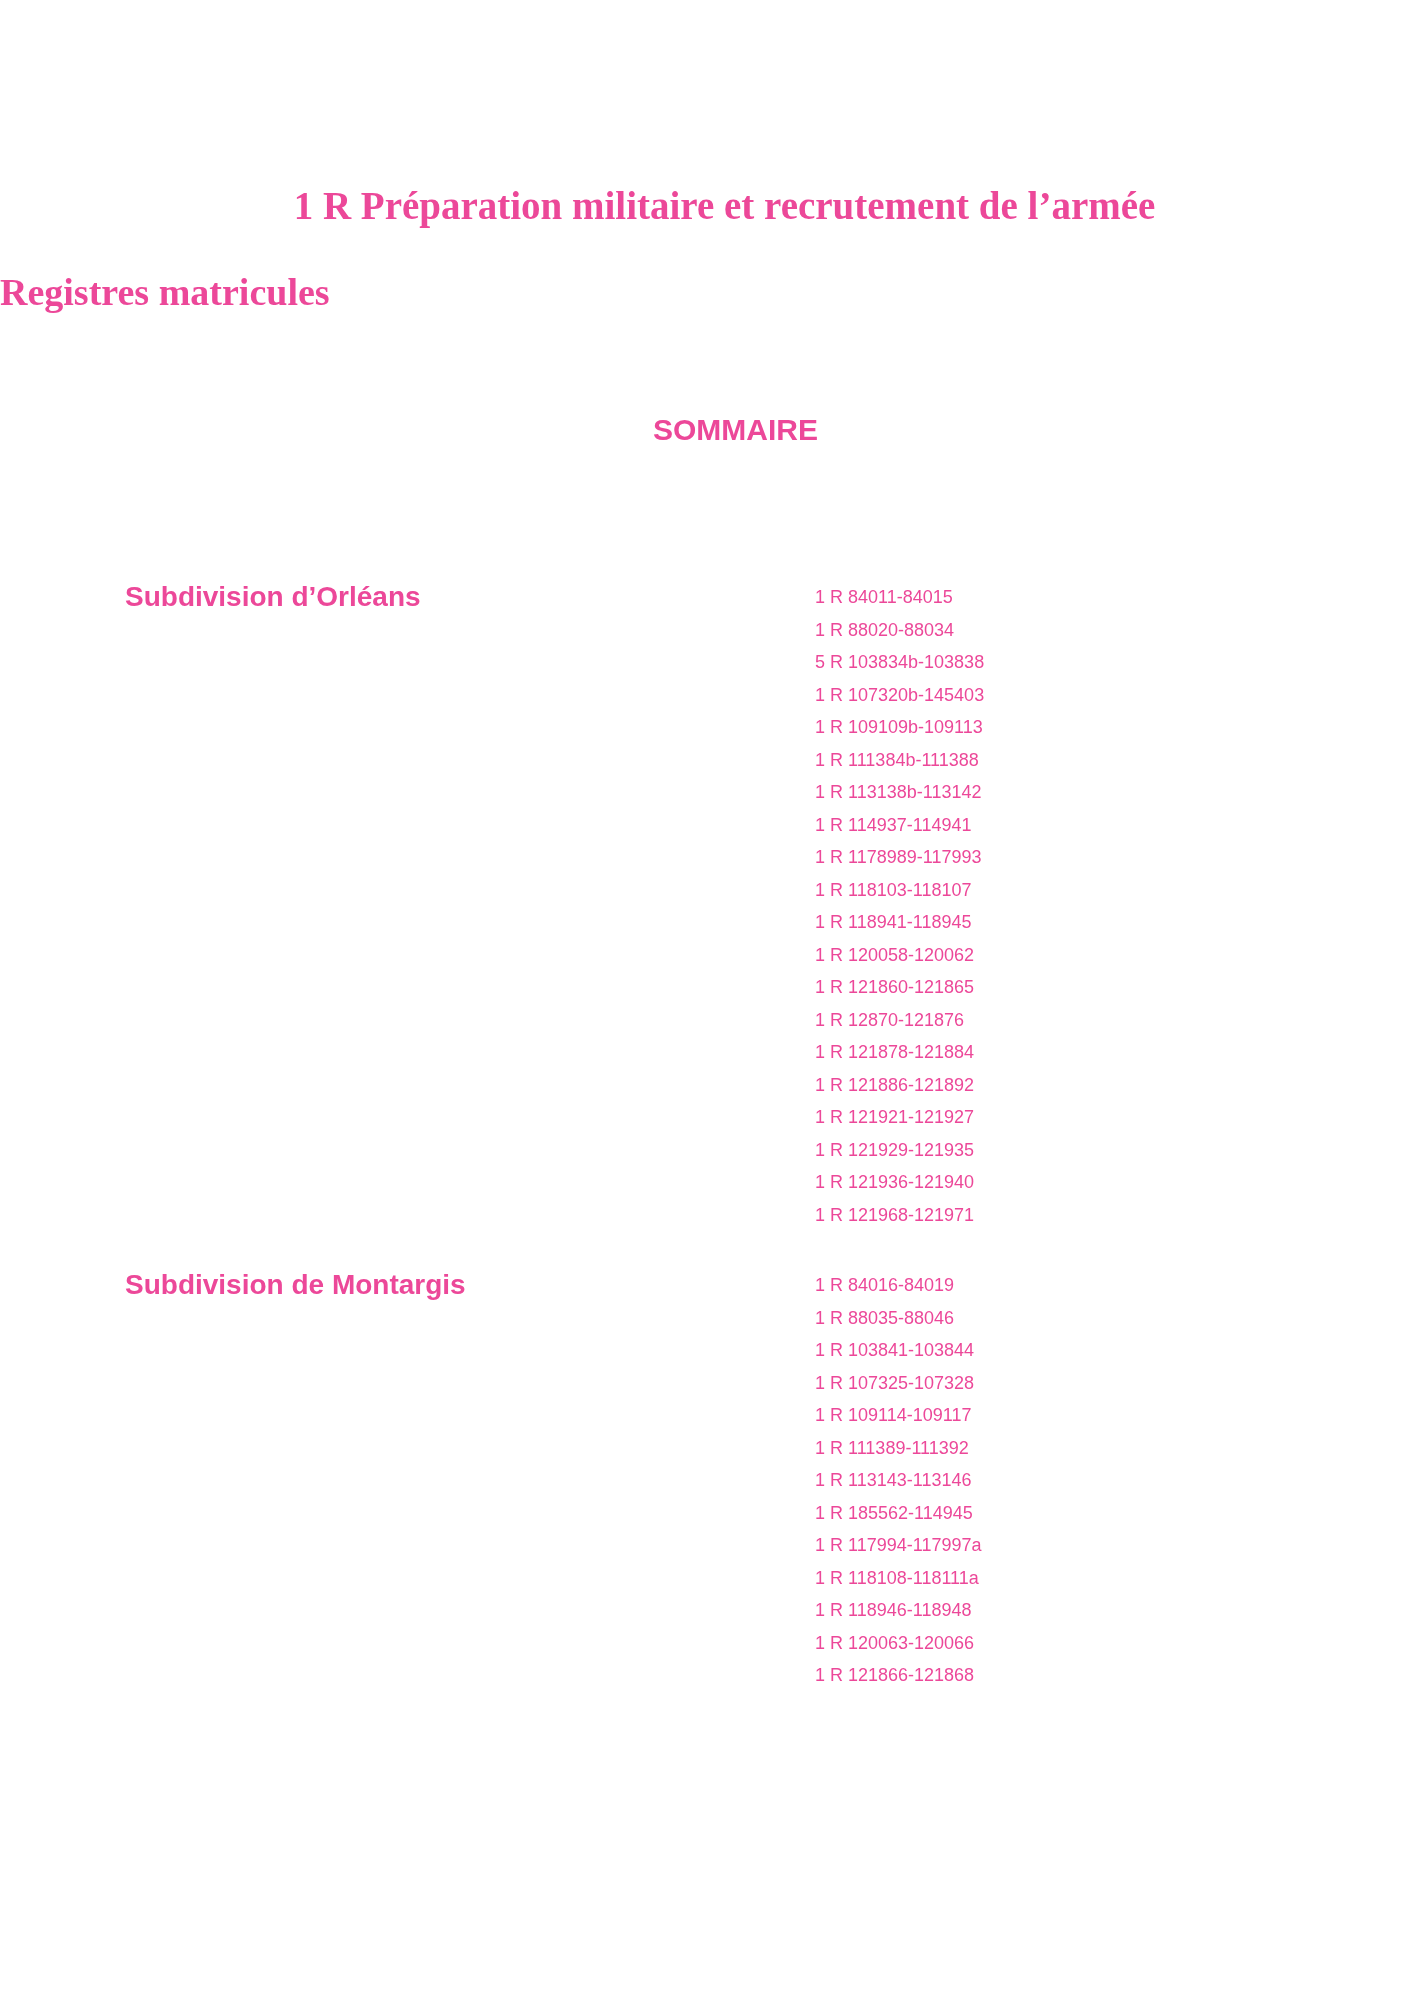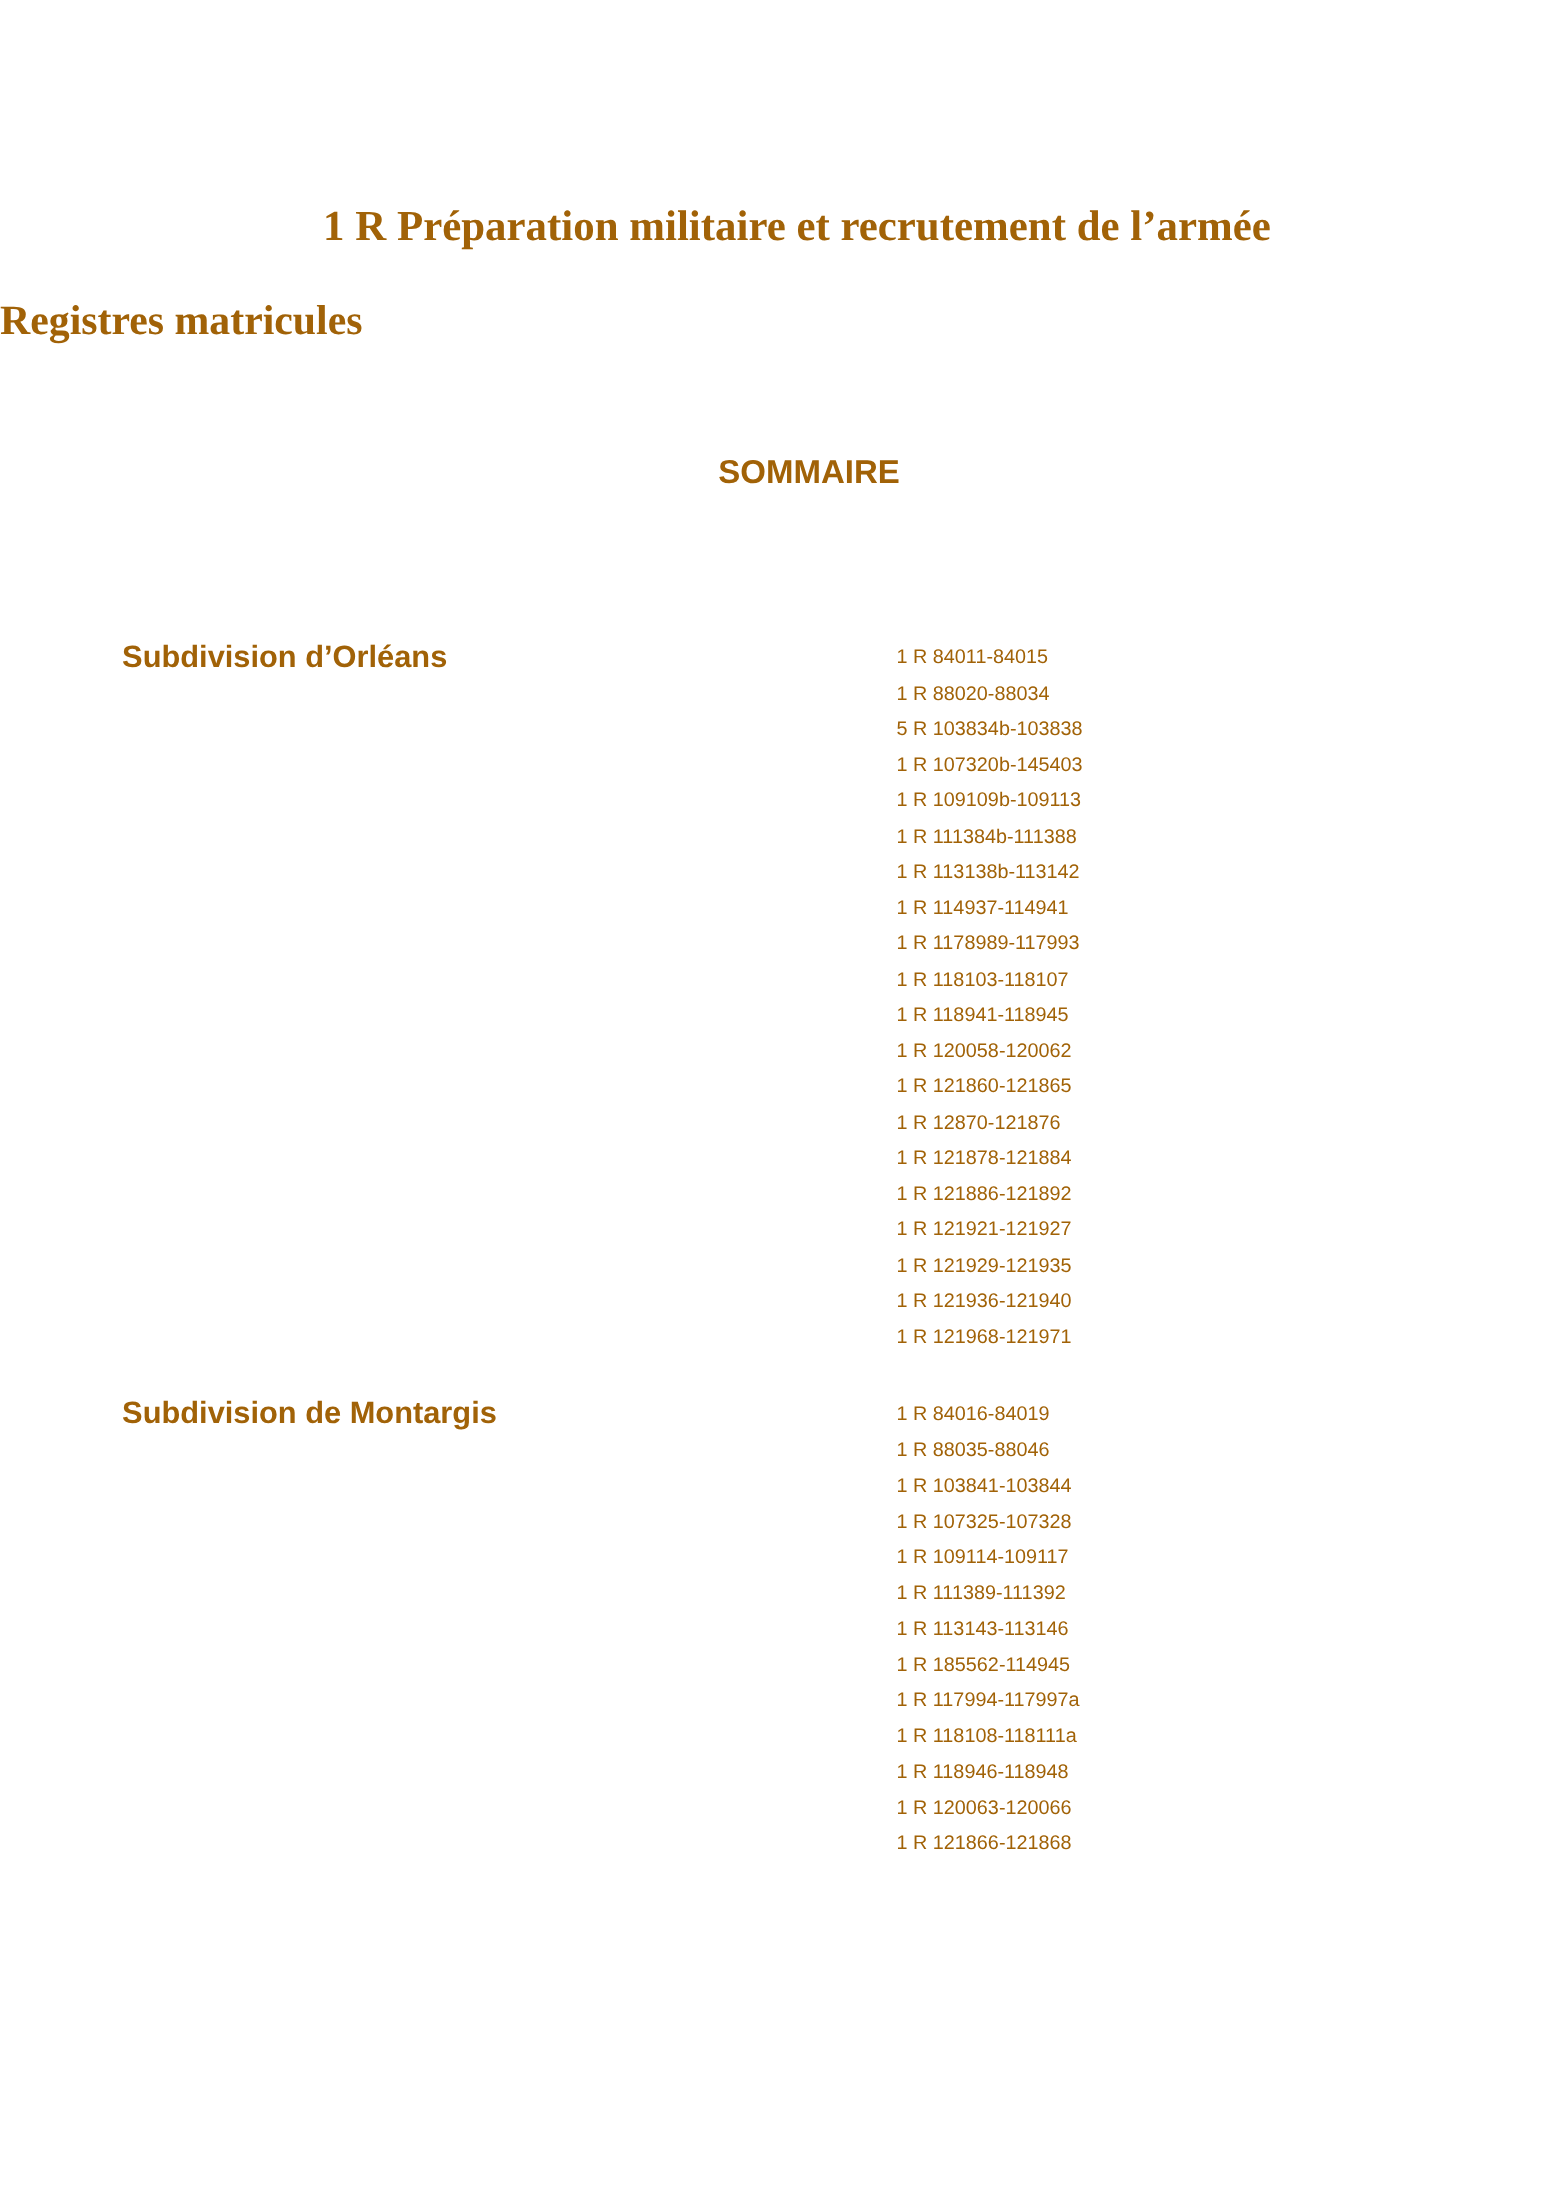--- a/index.html
+++ b/index.html
@@ -6,21 +6,21 @@
     margin: 0;
     padding: 0;
     background: #e8e8e8;
   }
   .page {
     position: relative;
     width: 1413px;
     height: 2000px;
     margin: 0 auto;
     background: #ffffff;
-    color: #a16207;
+    color: #ec4899;
     overflow: hidden;
   }
   .doc-title {
     position: absolute;
     top: 185px;
     left: 0;
     width: 100%;
     margin: 0;
     padding-left: 36px;
     box-sizing: border-box;
@@ -60,21 +60,21 @@
     top: 581px;
     left: 0;
     width: 100%;
   }
   .section {
     position: relative;
     margin-bottom: 38px;
   }
   .section-label {
     position: absolute;
-    left: 111px;
+    left: 125px;
     top: 0;
     font-family: "Liberation Sans", "DejaVu Sans", sans-serif;
     font-weight: bold;
     font-size: 28px;
     line-height: 32.5px;
     white-space: nowrap;
   }
   .refs {
     margin-left: 815px;
     font-family: "Liberation Sans", "DejaVu Sans", sans-serif;

